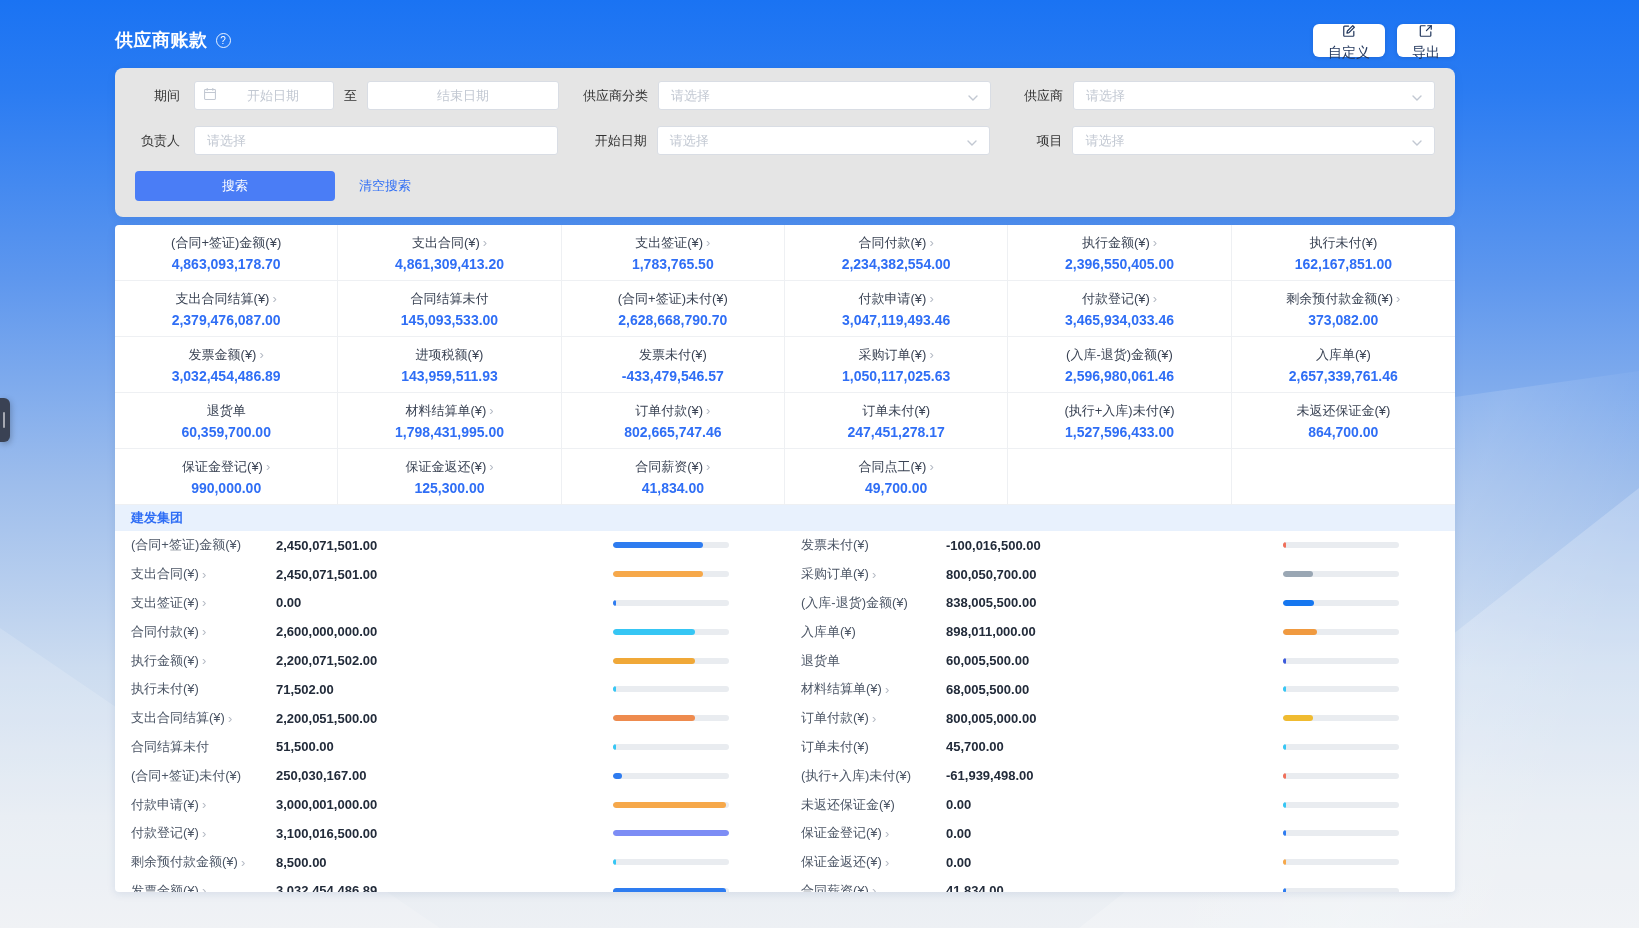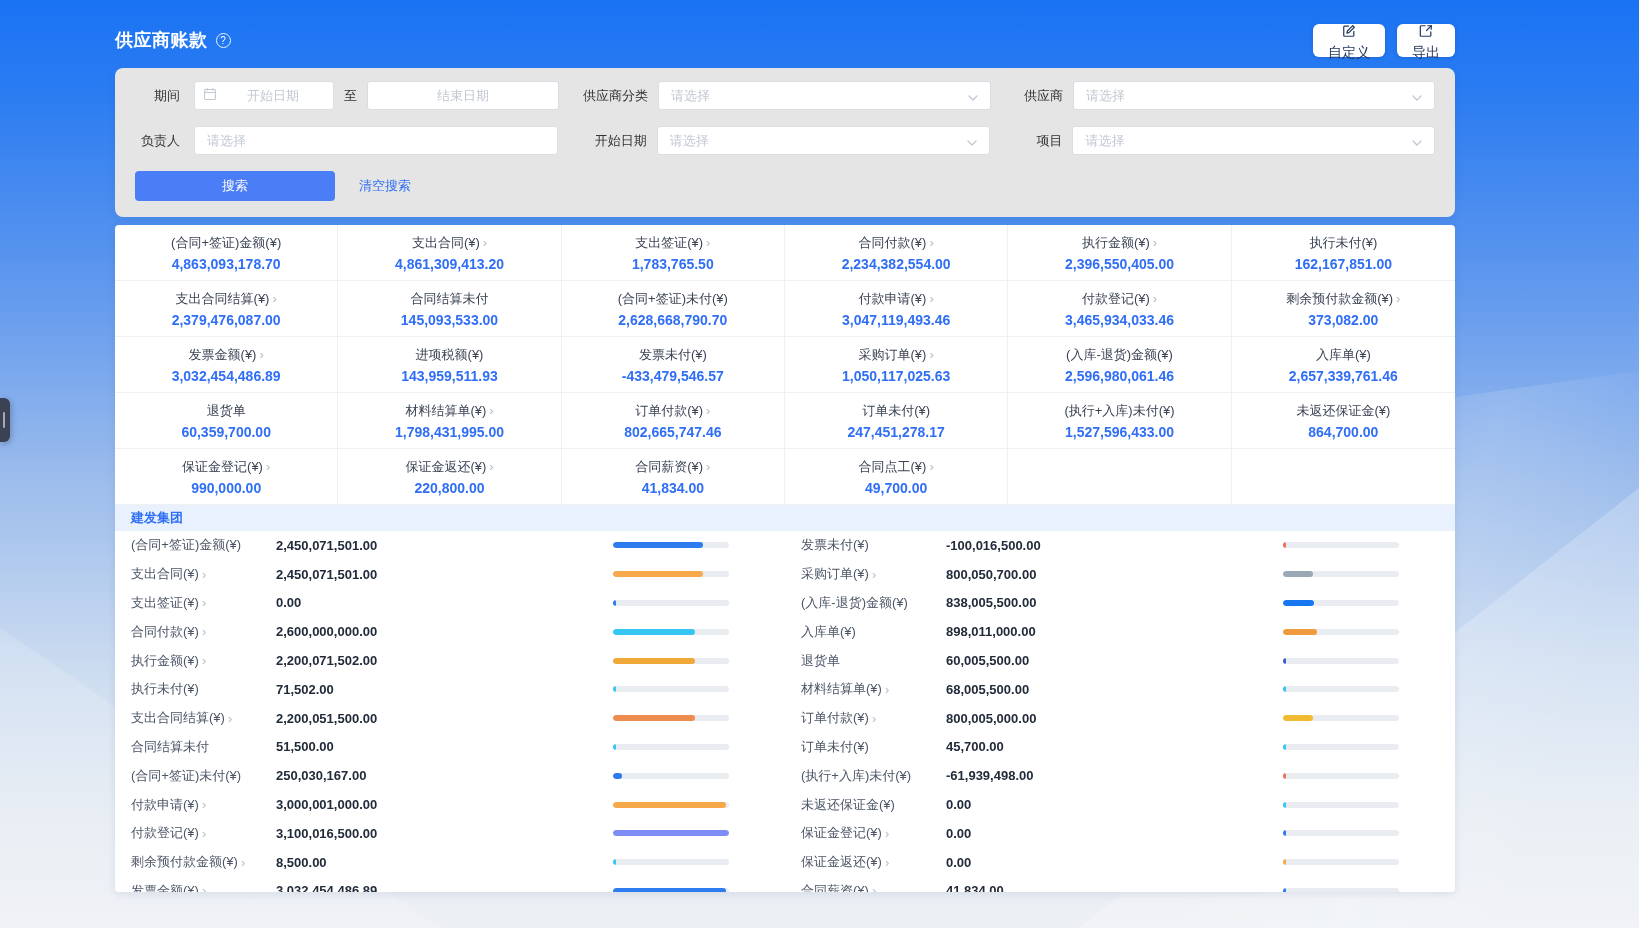--- a/index.html
+++ b/index.html
@@ -284,21 +284,21 @@
         <div class="sum-cell">
           <div class="sum-label">未返还保证金(¥)</div>
           <div class="sum-value">864,700.00</div>
         </div>
         <div class="sum-cell">
           <div class="sum-label">保证金登记(¥)<span class="chev">›</span></div>
           <div class="sum-value">990,000.00</div>
         </div>
         <div class="sum-cell">
           <div class="sum-label">保证金返还(¥)<span class="chev">›</span></div>
-          <div class="sum-value">220,800.00</div>
+          <div class="sum-value">125,300.00</div>
         </div>
         <div class="sum-cell">
           <div class="sum-label">合同薪资(¥)<span class="chev">›</span></div>
           <div class="sum-value">41,834.00</div>
         </div>
         <div class="sum-cell">
           <div class="sum-label">合同点工(¥)<span class="chev">›</span></div>
           <div class="sum-value">49,700.00</div>
         </div>
         <div class="sum-cell"></div>

